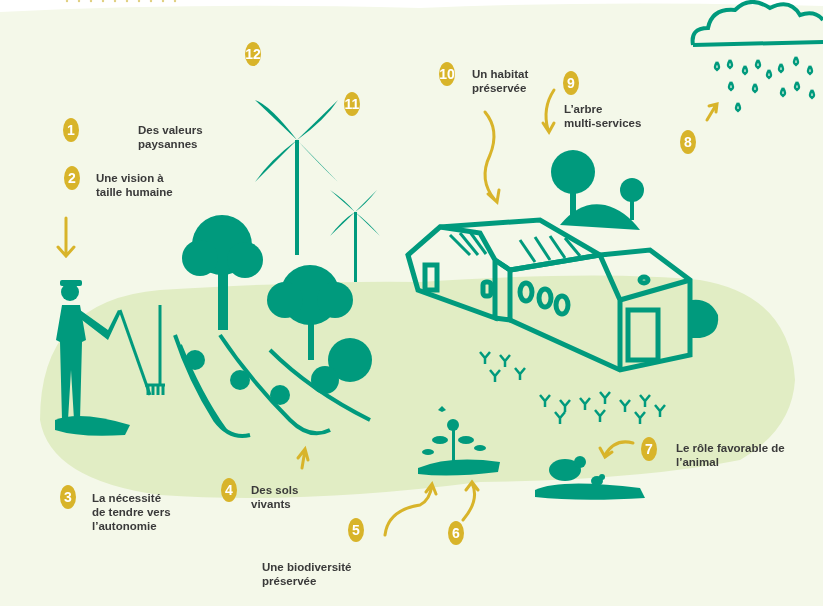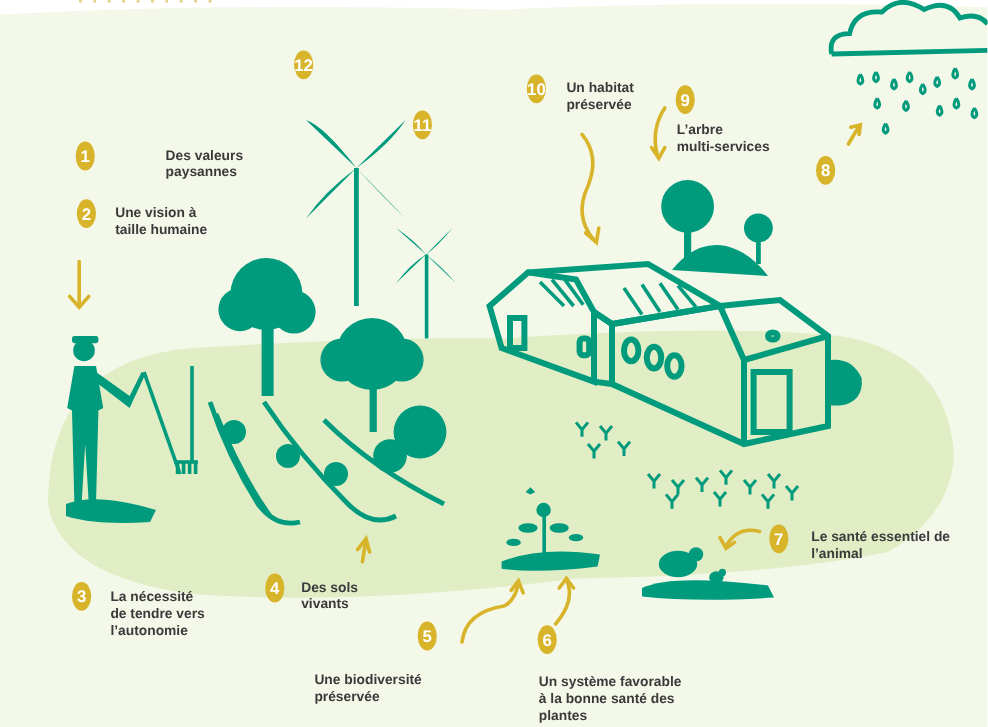--- a/index.html
+++ b/index.html
@@ -221,26 +221,23 @@
 
   <div class="badge" style="left:221px;top:478px;">4</div>
   <div class="label" style="left:251px;top:483px;">Des sols
 vivants</div>
 
   <div class="badge" style="left:348px;top:518px;">5</div>
   <div class="label right" style="left:262px;top:560px;width:112px;">Une biodiversité
 préservée</div>
 
   <div class="badge" style="left:448px;top:521px;">6</div>
-  <div class="label" style="left:449px;top:562px;">Un système favorable
-à la bonne santé des
-plantes</div>
 
   <div class="badge" style="left:641px;top:437px;">7</div>
-  <div class="label" style="left:676px;top:441px;">Le santé essentiel de
+  <div class="label" style="left:676px;top:441px;">Le rôle favorable de
 l’animal</div>
 
   <div class="badge" style="left:680px;top:130px;">8</div>
 
   <div class="badge" style="left:563px;top:71px;">9</div>
   <div class="label" style="left:564px;top:102px;">L’arbre
 multi-services</div>
 
   <div class="badge" style="left:439px;top:62px;">10</div>
   <div class="label" style="left:472px;top:67px;">Un habitat

